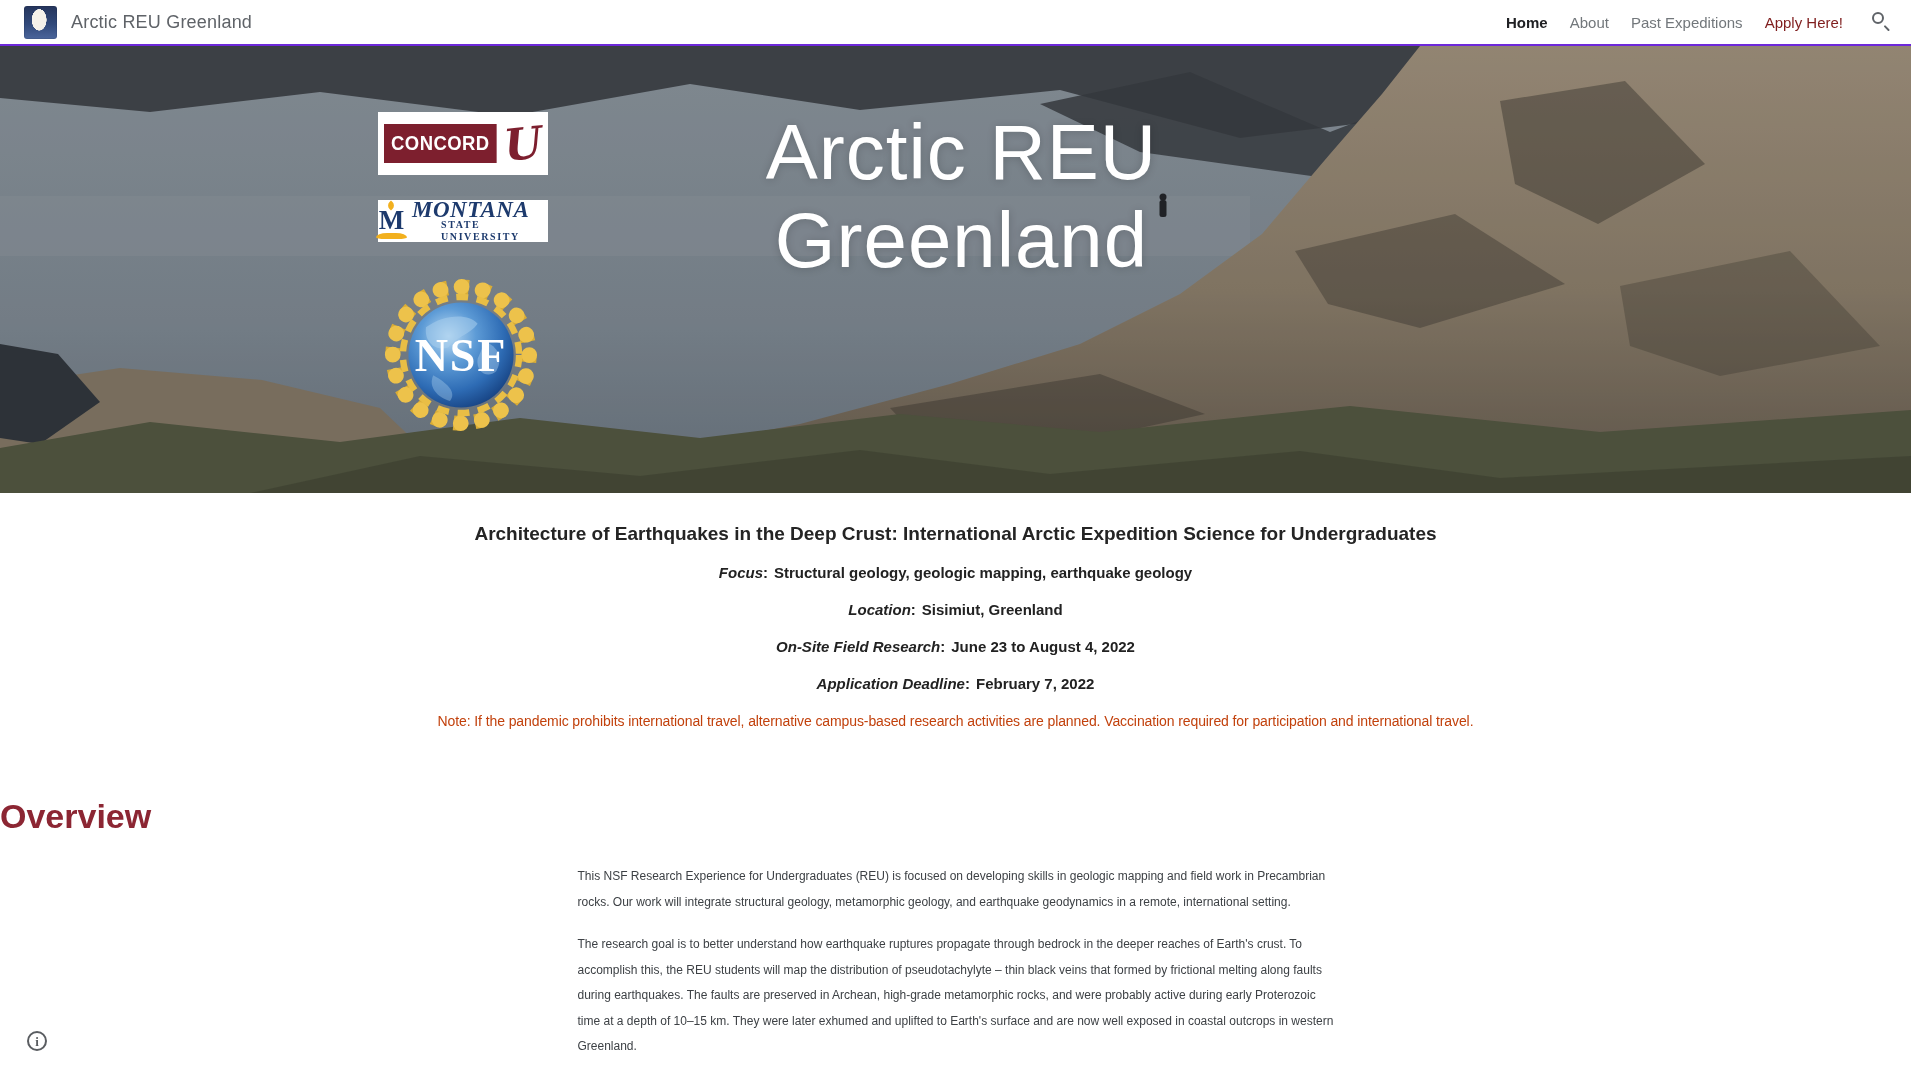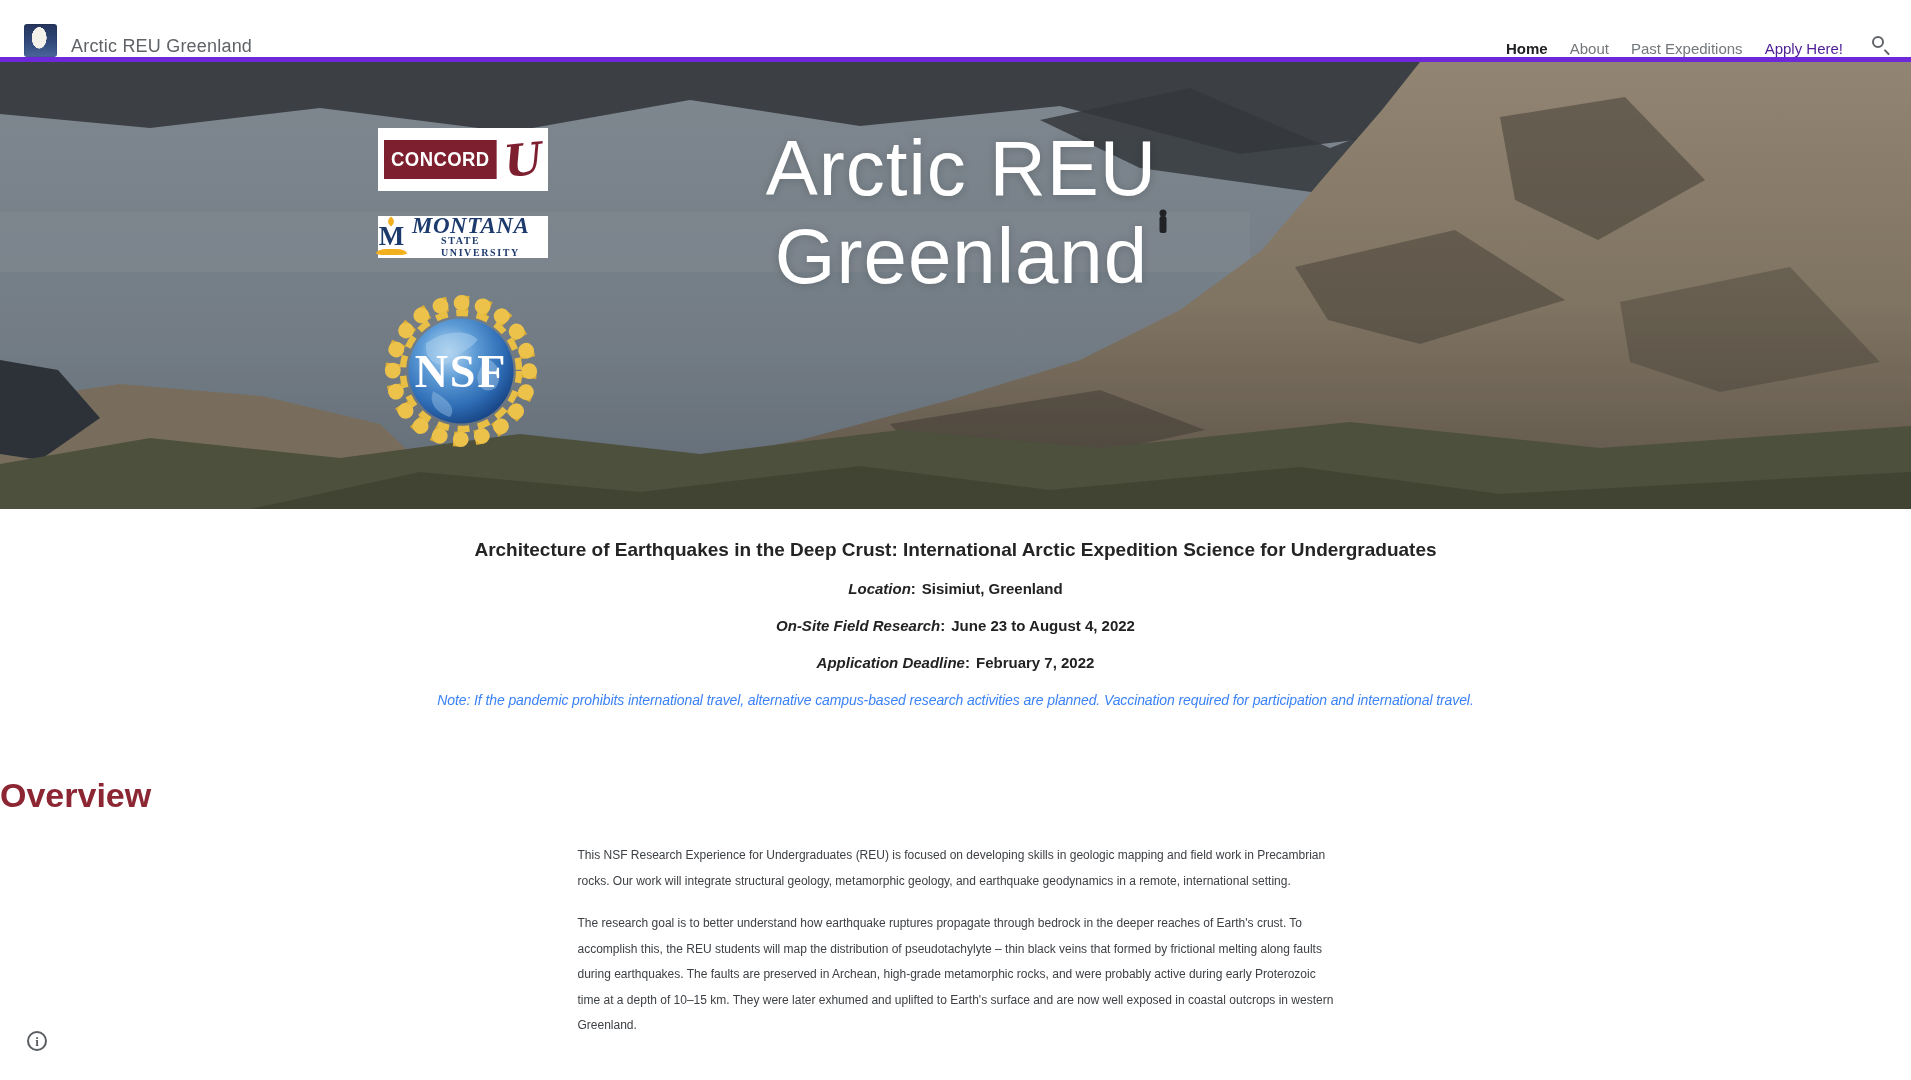--- a/index.html
+++ b/index.html
@@ -1,31 +1,31 @@
 <!DOCTYPE html>
 <html><head>
 <meta charset="utf-8">
 <style>
   * { margin:0; padding:0; box-sizing:border-box; }
   html,body { width:1911px; height:1080px; overflow:hidden; background:#fff;
     font-family:"Liberation Sans", sans-serif; }
 
   
-  .topbar { position:relative; height:62px; background:#fff; border-bottom:5px solid #6d28d9;
-    display:flex; align-items:flex-end; padding:0 18px 0 24px; z-index:5; }
+  .topbar { position:relative; height:46px; background:#fff; border-bottom:2px solid #6d28d9;
+    display:flex; align-items:center; padding:0 18px 0 24px; z-index:5; }
   .site-logo { width:33px; height:33px; border-radius:3px; margin-right:14px;
     background:
       radial-gradient(ellipse 38% 55% at 46% 42%, #f4f1ea 58%, rgba(244,241,234,0) 60%),
       linear-gradient(180deg,#25355c 0%, #31497a 55%, #4a659b 100%);
     box-shadow:0 0 0 1px rgba(0,0,0,.08) inset; }
   .site-title { font-size:18px; color:#5f6368; letter-spacing:.2px; }
   .nav { margin-left:auto; display:flex; align-items:center; gap:22px; }
   .nav a { text-decoration:none; font-size:15px; color:#72777b; cursor:pointer; }
   .nav a.active { color:#202124; font-weight:bold; }
-  .nav a.muted { color:#4c1d95; }
+  .nav a.muted { color:#7f1d1d; }
   .search-btn { width:22px; height:22px; margin-left:28px; position:relative; cursor:pointer; }
   .search-btn .lens { position:absolute; left:1px; top:1px; width:12px; height:12px;
     border:2px solid #5f6368; border-radius:50%; }
   .search-btn .handle { position:absolute; left:14px; top:14px; width:7px; height:2.4px;
     background:#5f6368; transform:rotate(45deg); transform-origin:0 0; border-radius:2px; }
 
   
   .hero { position:relative; height:447px; overflow:hidden; background:#8b5cf6; }
   .hero svg.scene { position:absolute; inset:0; width:100%; height:100%; display:block; }
   .hero-title { position:absolute; left:0; right:0; top:62px; text-align:center;
@@ -56,22 +56,22 @@
 
   .nsf { width:166px; height:166px; }
 
   
   .content { background:#fff; }
   .headline { margin-top:28px; text-align:center; font-size:19px; color:#242424; line-height:26px; }
   .detail-line { margin-top:15px; text-align:center; font-size:15px; font-weight:bold;
     color:#222; line-height:22px; }
   .dl-label { font-style:italic; }
   .dl-value { margin-left:6px; }
-  .note { margin-top:15px; text-align:center; font-size:14px; font-style:italic;
-    color:#3b82f6; line-height:22px; letter-spacing:-.1px; }
+  .note { margin-top:15px; text-align:center; font-size:14px; 
+    color:#c2410c; line-height:22px; letter-spacing:-.1px; }
   .overview { margin-top:66px; text-align:left; font-size:34px; font-weight:bold;
     color:#8c2633; line-height:36px; }
   .paragraphs { width:756px; margin:0 auto; }
   .paragraphs p { margin-top:0; font-size:12px; line-height:25.5px; color:#3d4145; }
   .paragraphs p.p1 { margin-top:30px; }
   .paragraphs p.p2 { margin-top:17px; }
 
   
   .info-btn { position:absolute; left:27px; top:1031px; width:20px; height:20px;
     border:2px solid #5a5d61; border-radius:50%; color:#5a5d61; text-align:center;
@@ -177,20 +177,23 @@
 
   <h1 class="hero-title"><span>Arctic REU</span><br>
     <span>Greenland</span>
   </h1>
 </section>
 
 <main class="content">
   <h2 class="headline">Architecture of Earthquakes in the Deep Crust: International Arctic Expedition Science for Undergraduates</h2>
 
   <div class="detail-line">
+    <span class="dl-label">Focus</span><span>:</span><span class="dl-value">Structural geology, geologic mapping, earthquake geology</span>
+  </div>
+  <div class="detail-line">
     <span class="dl-label">Location</span><span>:</span><span class="dl-value">Sisimiut, Greenland</span>
   </div>
   <div class="detail-line">
     <span class="dl-label">On-Site Field Research</span><span>:</span><span class="dl-value">June 23 to August 4, 2022</span>
   </div>
   <div class="detail-line">
     <span class="dl-label">Application Deadline</span><span>:</span><span class="dl-value">February 7, 2022</span>
   </div>
 
   <div class="note">Note: If the pandemic prohibits international travel, alternative campus-based research activities are planned. Vaccination required for participation and international travel.</div>

